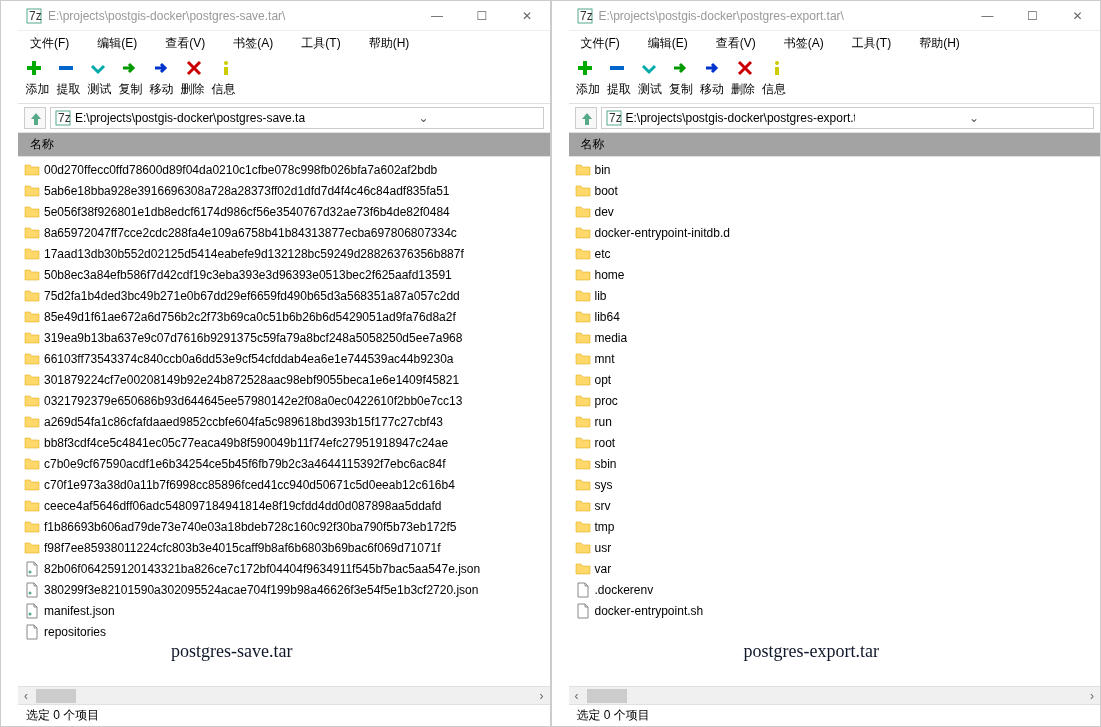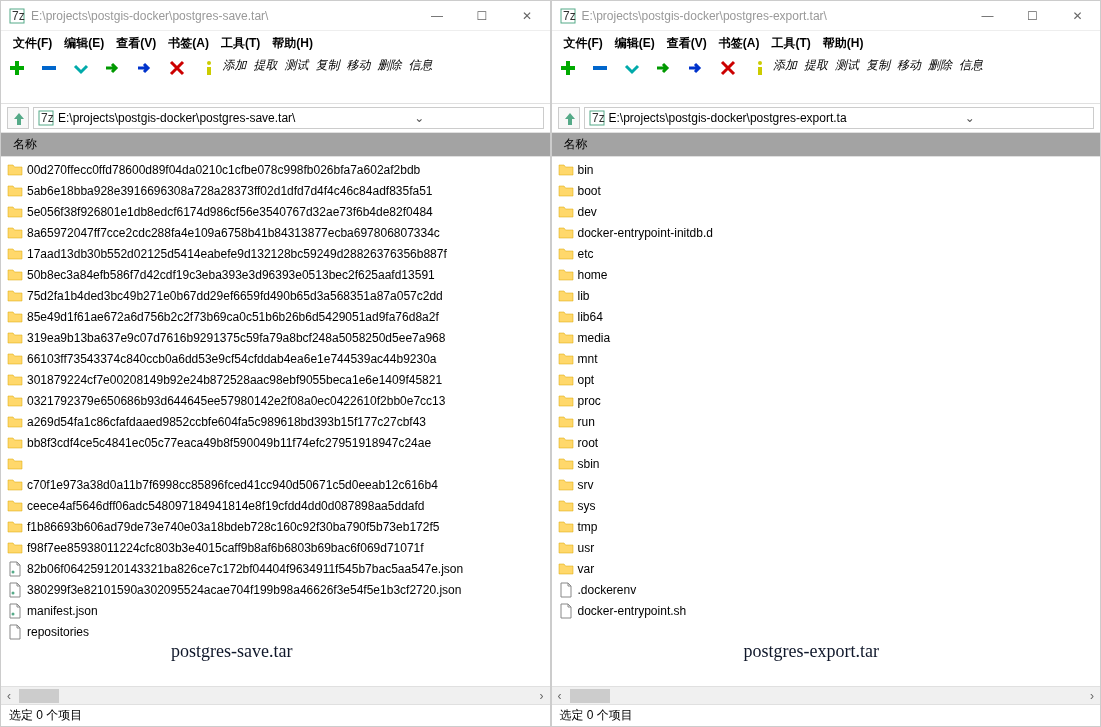--- a/index.html
+++ b/index.html
@@ -1,24 +1,24 @@
 <!DOCTYPE html>
 <html><head>
 <meta charset="utf-8">
 <style>
 * { margin: 0; padding: 0; box-sizing: border-box; font-family: "Microsoft YaHei", "SimSun", sans-serif; font-size: 12px; }
 body { background: #fff; display: flex; width: 1101px; height: 727px; overflow: hidden; }
-.pane { flex: 1; display: flex; flex-direction: column; border: 1px solid #ccc; background: #fff; min-width: 0; }
+.pane { flex: 1; display: flex; flex-direction: column; border: 1px solid #ccc; background: #fff; min-width: 0; padding-left: 17px; }
 .titlebar { height: 30px; display: flex; align-items: center; padding: 0 0 0 8px; background: #fff; border-bottom: 1px solid #eee; }
 .titlebar .app-icon { width: 16px; height: 16px; margin-right: 6px; }
 .titlebar .title { flex: 1; color: #999; font-size: 12px; white-space: nowrap; overflow: hidden; }
 .titlebar .win-btn { width: 45px; height: 30px; display: flex; align-items: center; justify-content: center; color: #666; cursor: pointer; }
-.menubar { height: 24px; display: flex; align-items: center; padding: 0 6px; gap: 0; font-weight: bold; }
+.menubar { height: 24px; display: flex; align-items: center; padding: 0 6px; gap: 16px; }
 .menubar .menu-item { padding: 2px 6px; cursor: pointer; }
-.toolbar { height: 48px; display: flex; flex-direction: row; padding: 2px 6px; font-style: italic; }
+.toolbar { height: 48px; display: flex; flex-direction: column; padding: 2px 6px; }
 .toolbar-icons { display: flex; gap: 10px; height: 24px; align-items: center; }
 .toolbar-labels { display: flex; gap: 4px; font-size: 12px; }
 .toolbar-labels span { width: 27px; text-align: center; }
 .tool-btn { width: 22px; height: 22px; display: flex; align-items: center; justify-content: center; cursor: pointer; }
 .addrbar { height: 30px; display: flex; align-items: center; padding: 2px 6px; gap: 4px; border-top: 1px solid #e0e0e0; border-bottom: 1px solid #e0e0e0; }
 .up-btn { width: 22px; height: 22px; display:flex; align-items:center; justify-content:center; cursor:pointer; border:1px solid #ccc; background:#f8f8f8;}
 .addr-icon { width:16px; height:16px; }
 .addr-input { flex: 1; border: 1px solid #ccc; height: 22px; padding: 0 4px; font-size: 12px; display:flex; align-items:center; gap:4px; background:#fff; }
 .addr-input span { flex:1; white-space:nowrap; overflow:hidden; }
 .addr-drop { width:16px; text-align:center; cursor:pointer; color:#555;}
@@ -251,20 +251,21 @@
       <div class="file-row">
         <svg class="icon">
           <use href="#ifolder"></use>
         </svg>
         <span>bb8f3cdf4ce5c4841ec05c77eaca49b8f590049b11f74efc27951918947c24ae</span>
       </div>
       <div class="file-row">
         <svg class="icon">
           <use href="#ifolder"></use>
         </svg>
+        <span>c7b0e9cf67590acdf1e6b34254ce5b45f6fb79b2c3a4644115392f7ebc6ac84f</span>
       </div>
       <div class="file-row">
         <svg class="icon">
           <use href="#ifolder"></use>
         </svg>
         <span>c70f1e973a38d0a11b7f6998cc85896fced41cc940d50671c5d0eeab12c616b4</span>
       </div>
       <div class="file-row">
         <svg class="icon">
           <use href="#ifolder"></use>
@@ -490,27 +491,27 @@
       <div class="file-row">
         <svg class="icon">
           <use href="#ifolder"></use>
         </svg>
         <span>sbin</span>
       </div>
       <div class="file-row">
         <svg class="icon">
           <use href="#ifolder"></use>
         </svg>
+        <span>sys</span>
+      </div>
+      <div class="file-row">
+        <svg class="icon">
+          <use href="#ifolder"></use>
+        </svg>
         <span>srv</span>
-      </div>
-      <div class="file-row">
-        <svg class="icon">
-          <use href="#ifolder"></use>
-        </svg>
-        <span>sys</span>
       </div>
       <div class="file-row">
         <svg class="icon">
           <use href="#ifolder"></use>
         </svg>
         <span>tmp</span>
       </div>
       <div class="file-row">
         <svg class="icon">
           <use href="#ifolder"></use>

